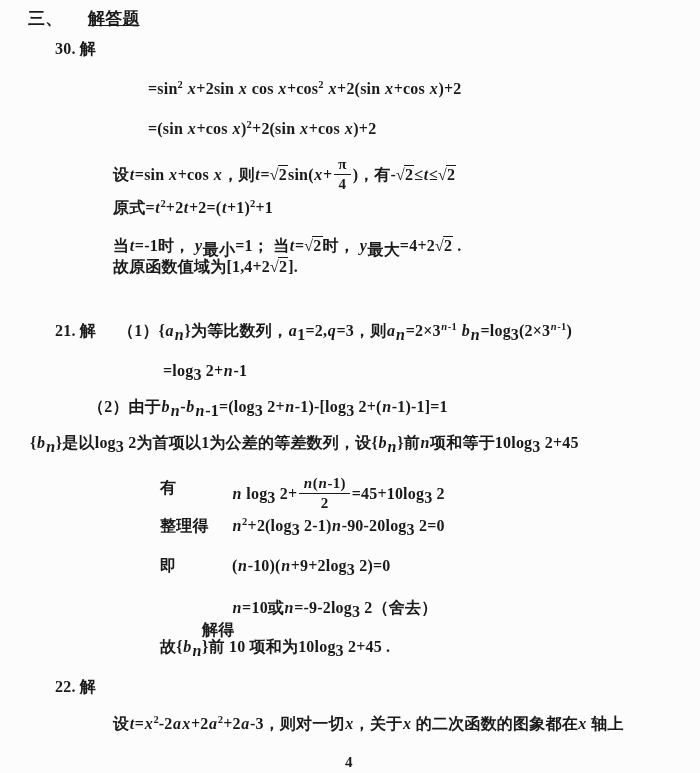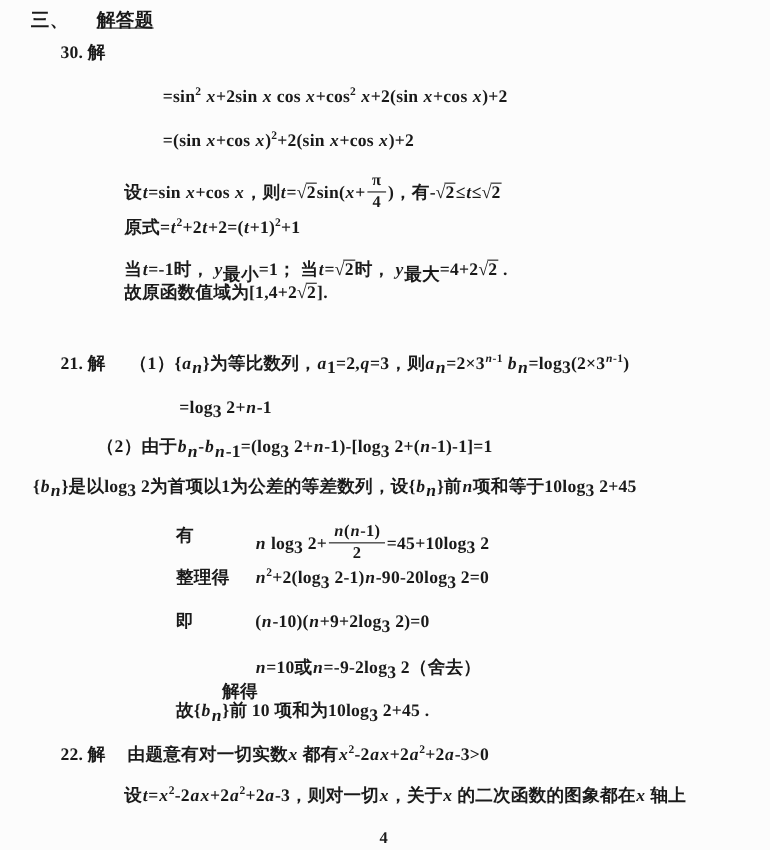--- a/index.html
+++ b/index.html
@@ -92,15 +92,14 @@
     <div class="seg" style="left: 160px; top: 477px;">有</div>
     <div class="seg" style="left: 232px; top: 477px;"><i>n</i> log<sub>3</sub> 2+<span class="frac"><span class="fn"><i>n</i>(<i>n</i>-1)</span><span class="fd">2</span></span>=45+10log<sub>3</sub> 2</div>
     <div class="seg" style="left: 160px; top: 515px;">整理得</div>
     <div class="seg" style="left: 232px; top: 515px;"><i>n</i><sup>2</sup>+2(log<sub>3</sub> 2-1)<i>n</i>-90-20log<sub>3</sub> 2=0</div>
     <div class="seg" style="left: 160px; top: 555px;">即</div>
     <div class="seg" style="left: 232px; top: 555px;">(<i>n</i>-10)(<i>n</i>+9+2log<sub>3</sub> 2)=0</div>
     <div class="seg" style="left: 160px; top: 619px; margin-left: 42px;">解得</div>
     <div class="seg" style="left: 232px; top: 597px;"><i>n</i>=10或<i>n</i>=-9-2log<sub>3</sub> 2（舍去）</div>
     <div class="seg" style="left: 160px; top: 636px;">故{<i>b</i><sub><i>n</i></sub>}前 10 项和为10log<sub>3</sub> 2+45 .</div>
     <div class="seg" style="left: 55px; top: 676px;">22. 解</div>
-    <div class="seg" style="left: 116px; top: 676px;">由题意有对一切实数<i>x</i> 都有<i>x</i><sup>2</sup>-2<i>a</i><i>x</i>+2<i>a</i><sup>2</sup>+2<i>a</i>-3&gt;0</div>
     <div class="seg" style="left: 113px; top: 713px;">设<i>t</i>=<i>x</i><sup>2</sup>-2<i>a</i><i>x</i>+2<i>a</i><sup>2</sup>+2<i>a</i>-3，则对一切<i>x</i>，关于<i>x</i> 的二次函数的图象都在<i>x</i> 轴上</div>
   </div>
 
 </body></html>

